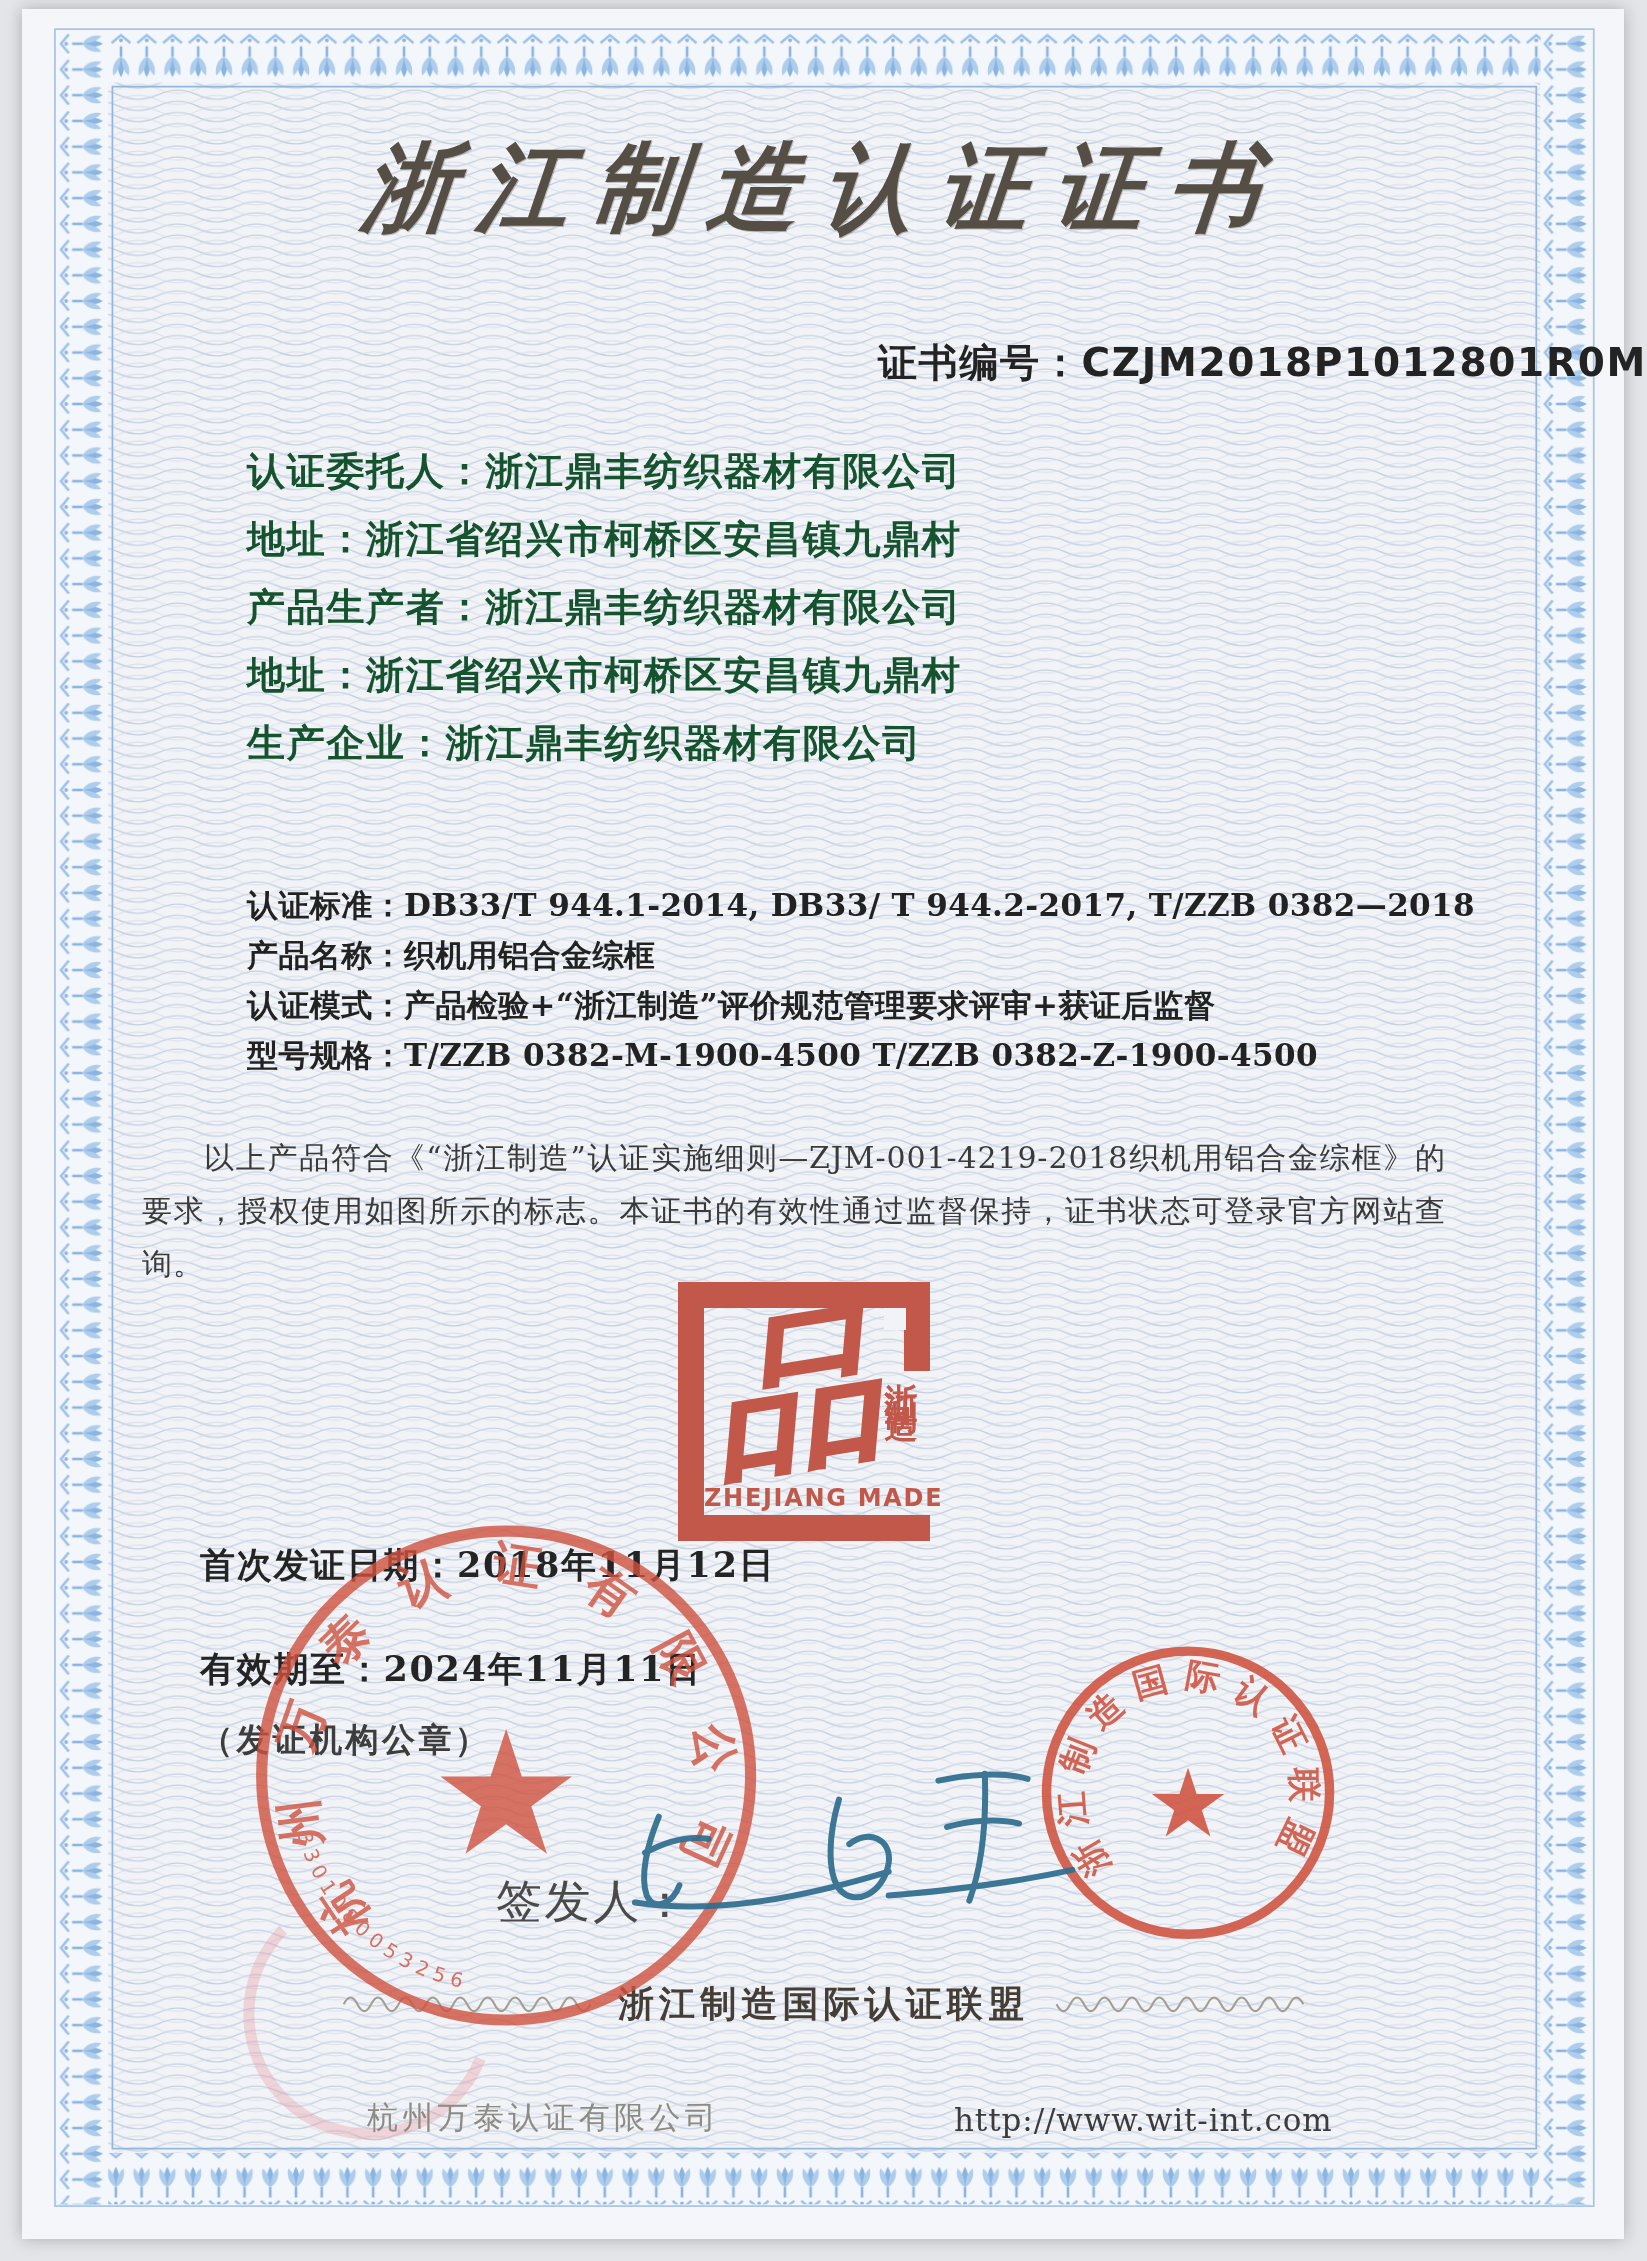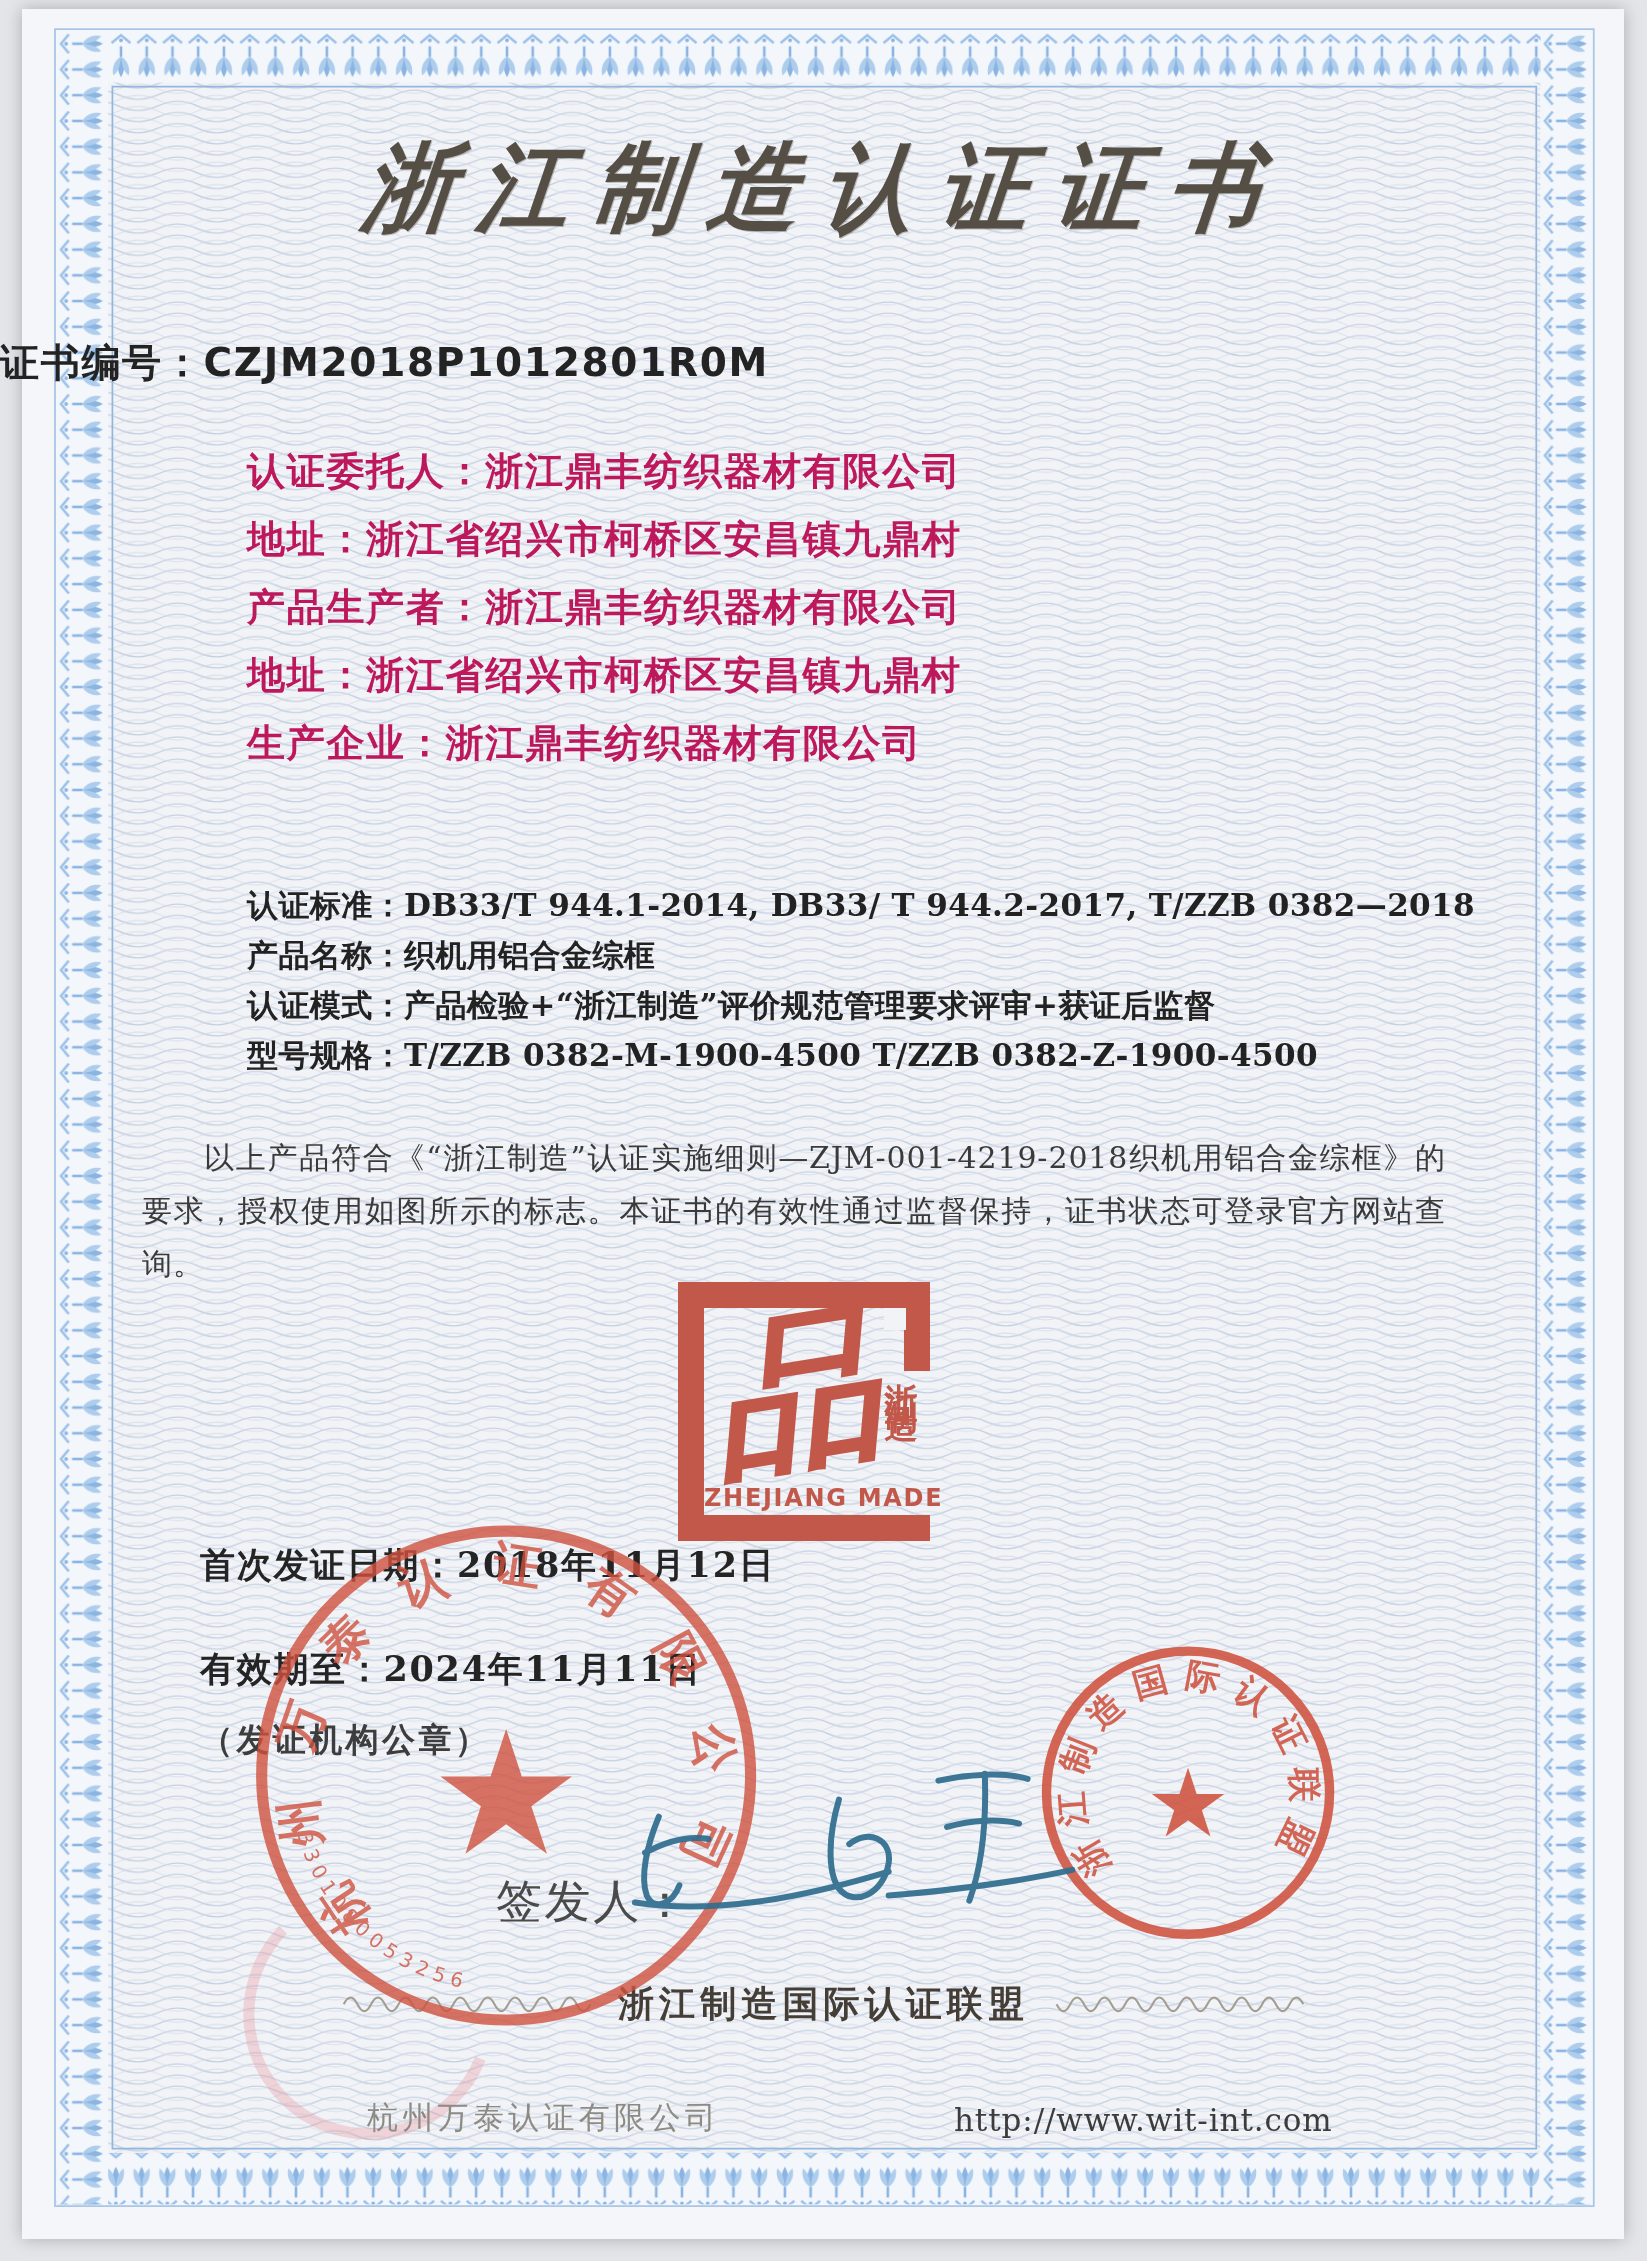--- a/index.html
+++ b/index.html
@@ -5,25 +5,25 @@
   html,body{margin:0;padding:0;background:#e9ebee;}
   .page{position:relative;width:1647px;height:2261px;background:#e3e5e9;overflow:hidden;
         font-family:"DejaVu Serif","Liberation Serif",serif;}
   .sheet{position:absolute;left:22px;top:8.6px;width:1602px;height:2230px;
          background:#f4f6f9;box-shadow:0 0 15.4px rgba(0,0,0,.25);}
   .bg-svg{position:absolute;left:0;top:0;z-index:0;}
   .title{position:absolute;left:0;top:127px;width:100%;text-align:center;z-index:2;
          font-size:91px;font-weight:700;font-style:italic;color:#554e45;
          letter-spacing:24px;transform:skewX(-6deg) scaleY(1.06);
          text-shadow:0.9px 0.9px 0 rgba(85,78,69,.35);}
-  .certno{position:absolute;left:0;top:336px;width:100%;text-align:left;z-index:2;
+  .certno{position:absolute;left:0;top:336px;width:100%;text-align:right;z-index:2;
           font-family:"DejaVu Sans","Liberation Sans",sans-serif;
           font-size:39px;font-weight:700;color:#232323;letter-spacing:1.7px;}
   .fields{position:absolute;left:247px;top:446px;z-index:2;}
-  .fields .row{height:68px;font-size:38px;font-weight:700;color:#be185d;letter-spacing:1.7px;white-space:nowrap;}
+  .fields .row{height:68px;font-size:38px;font-weight:700;color:#14532d;letter-spacing:1.7px;white-space:nowrap;}
   .specs{position:absolute;left:247px;top:885px;z-index:2;}
   .specs .row{height:50px;font-size:31px;font-weight:700;color:#222;white-space:nowrap;letter-spacing:0.4px;}
   .statement{position:absolute;left:142px;top:1131px;width:1304px;z-index:2;
              font-size:30px;color:#3a3a3a;line-height:53px;text-align:justify;text-indent:62px;letter-spacing:0.9px;}
   .logo{position:absolute;left:678px;top:1282px;width:252px;height:259px;z-index:2;}
   .logo .bar{position:absolute;background:#c1584a;}
   .logo .glyph{position:absolute;left:22px;top:15.4px;width:189px;height:189px;z-index:1;
                font-size:168px;font-style:italic;font-weight:700;color:#c1584a;
                transform:rotate(-9deg);line-height:189px;text-align:center;}
   .logo .vtext{position:absolute;right:6.9px;top:75px;height:180px;z-index:1;

